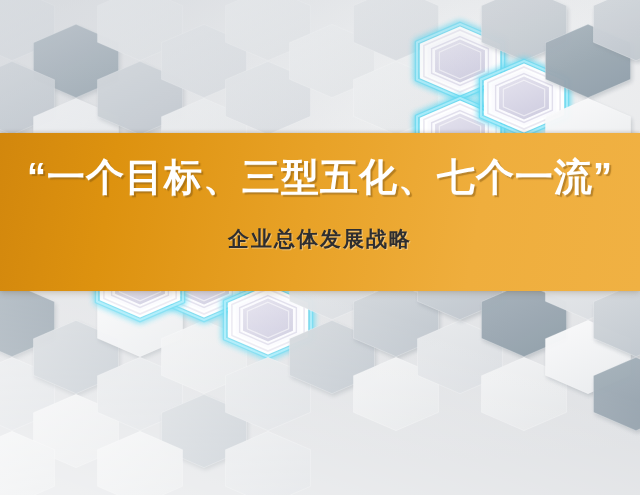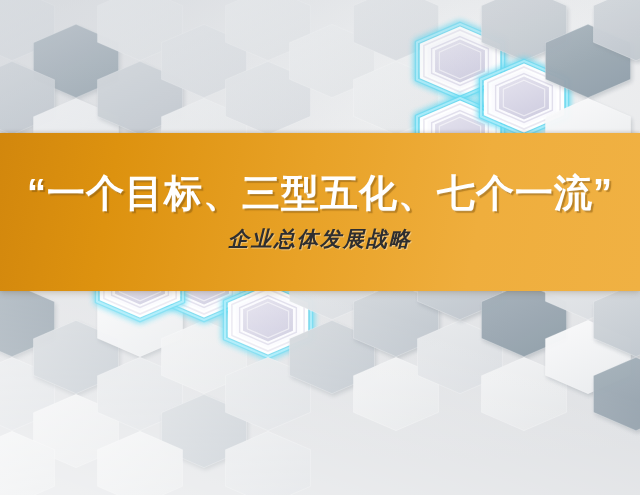--- a/index.html
+++ b/index.html
@@ -80,22 +80,21 @@
   }
 
   .subtitle {
     font-size: 21px;
     line-height: 1.1;
     font-weight: bold;
     color: #2e2e30;
     letter-spacing: 2px;
     white-space: nowrap;
     text-shadow: 1px 1px 0 rgba(255,255,255,0.35);
-    margin: 0;
-    font-style: italic;
+    margin: 16px;
   }
 </style>
 </head>
 <body>
 
 <div id="slide">
 
   <div class="bg-wash"></div>
 
   <svg id="hexlayer" viewBox="0 0 640 495" width="640" height="495" preserveAspectRatio="none" aria-hidden="true">

